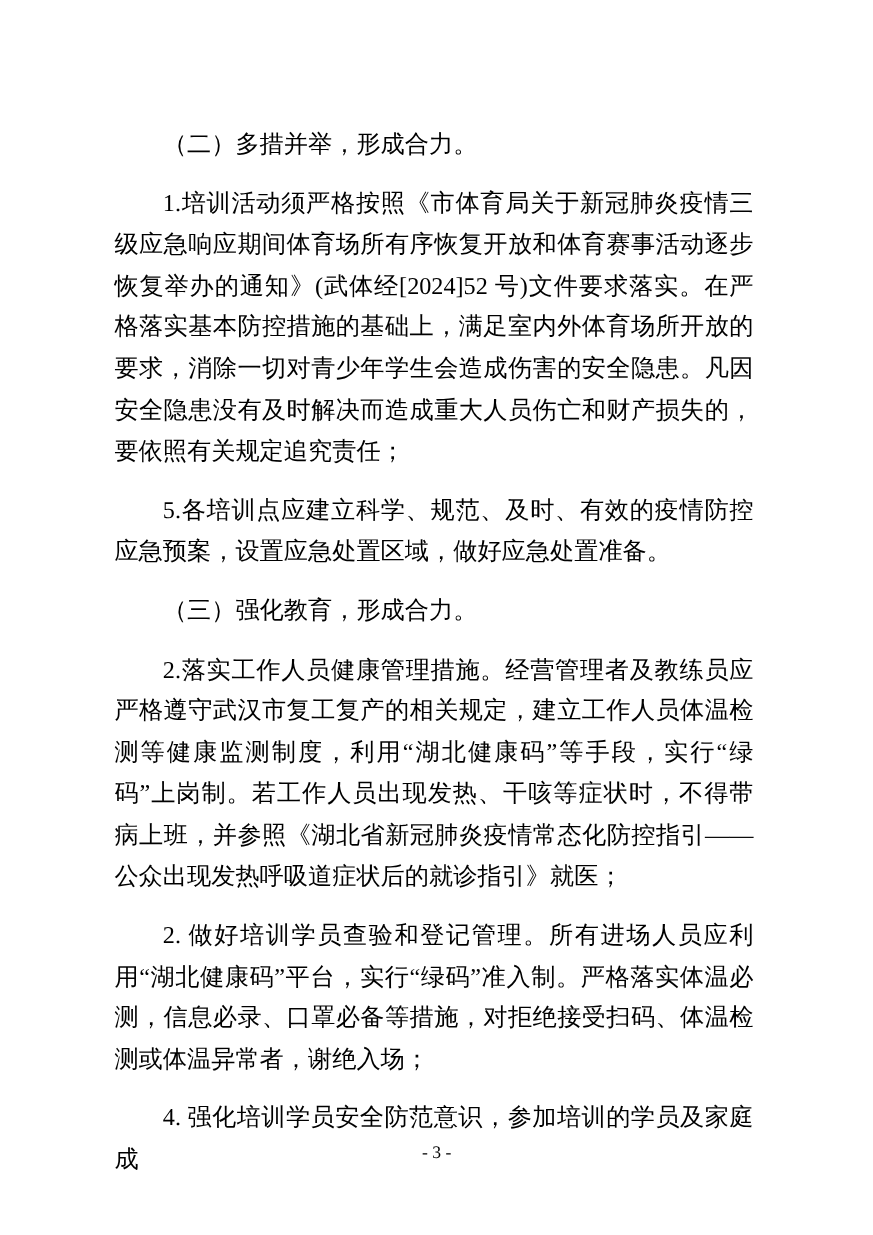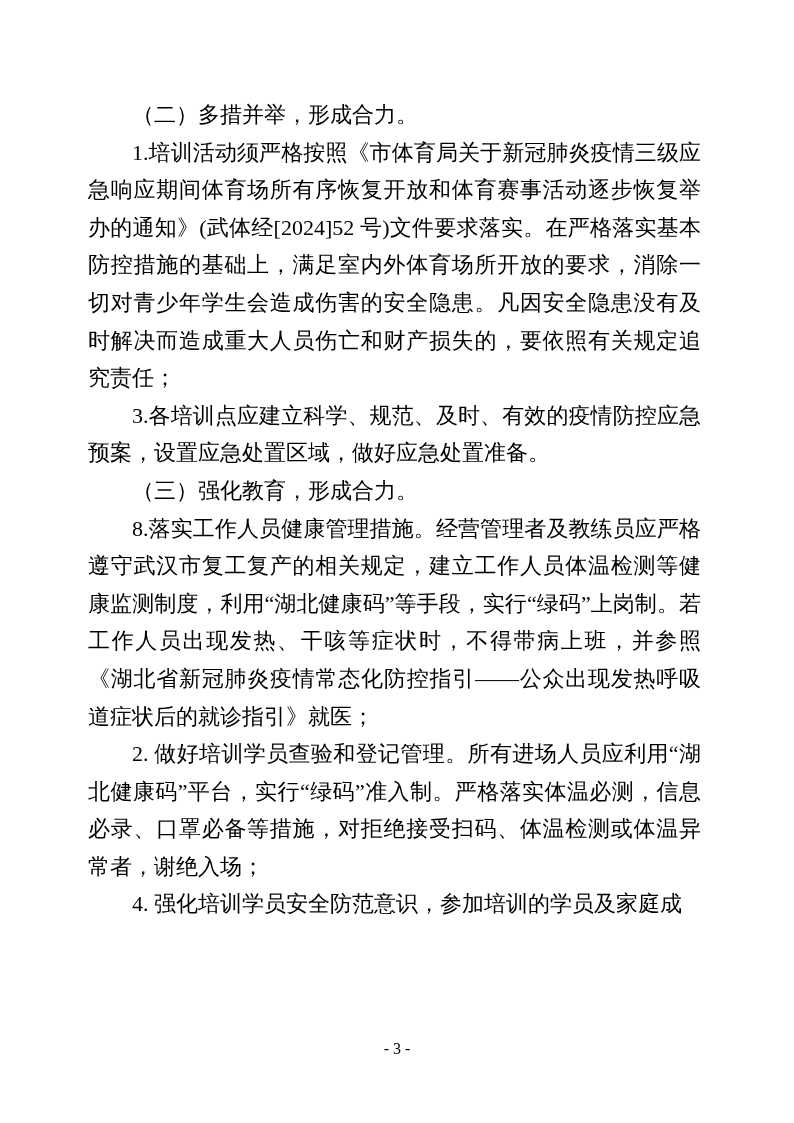--- a/index.html
+++ b/index.html
@@ -15,21 +15,21 @@
     overflow: hidden;
     color: #000000;
   }
   .content {
     position: absolute;
     left: 88px;
     top: 96px;
     width: 613px;
   }
   .para {
-    margin: 0;
+    margin: 16px;
     padding: 0;
     font-family: "Liberation Serif", "DejaVu Serif", serif;
     font-size: 22px;
     line-height: 37.6px;
     color: #000000;
     text-align: justify;
     text-justify: inter-character;
     text-indent: 2em;
     word-break: break-all;
   }
@@ -44,20 +44,20 @@
     color: #000000;
   }
 </style>
 </head>
 <body>
 
 <div class="page">
   <div class="content">
     <p class="para">（二）多措并举，形成合力。</p>
     <p class="para">1.培训活动须严格按照《市体育局关于新冠肺炎疫情三级应急响应期间体育场所有序恢复开放和体育赛事活动逐步恢复举办的通知》(武体经[2024]52 号)文件要求落实。在严格落实基本防控措施的基础上，满足室内外体育场所开放的要求，消除一切对青少年学生会造成伤害的安全隐患。凡因安全隐患没有及时解决而造成重大人员伤亡和财产损失的，要依照有关规定追究责任；</p>
-    <p class="para">3.各培训点应建立科学、规范、及时、有效的疫情防控应急预案，设置应急处置区域，做好应急处置准备。</p>
+    <p class="para">5.各培训点应建立科学、规范、及时、有效的疫情防控应急预案，设置应急处置区域，做好应急处置准备。</p>
     <p class="para">（三）强化教育，形成合力。</p>
-    <p class="para">8.落实工作人员健康管理措施。经营管理者及教练员应严格遵守武汉市复工复产的相关规定，建立工作人员体温检测等健康监测制度，利用“湖北健康码”等手段，实行“绿码”上岗制。若工作人员出现发热、干咳等症状时，不得带病上班，并参照《湖北省新冠肺炎疫情常态化防控指引——公众出现发热呼吸道症状后的就诊指引》就医；</p>
+    <p class="para">2.落实工作人员健康管理措施。经营管理者及教练员应严格遵守武汉市复工复产的相关规定，建立工作人员体温检测等健康监测制度，利用“湖北健康码”等手段，实行“绿码”上岗制。若工作人员出现发热、干咳等症状时，不得带病上班，并参照《湖北省新冠肺炎疫情常态化防控指引——公众出现发热呼吸道症状后的就诊指引》就医；</p>
     <p class="para">2. 做好培训学员查验和登记管理。所有进场人员应利用“湖北健康码”平台，实行“绿码”准入制。严格落实体温必测，信息必录、口罩必备等措施，对拒绝接受扫码、体温检测或体温异常者，谢绝入场；</p>
     <p class="para">4. 强化培训学员安全防范意识，参加培训的学员及家庭成</p>
   </div>
   <div class="footer">- 3 -</div>
 </div>
 
 </body></html>

